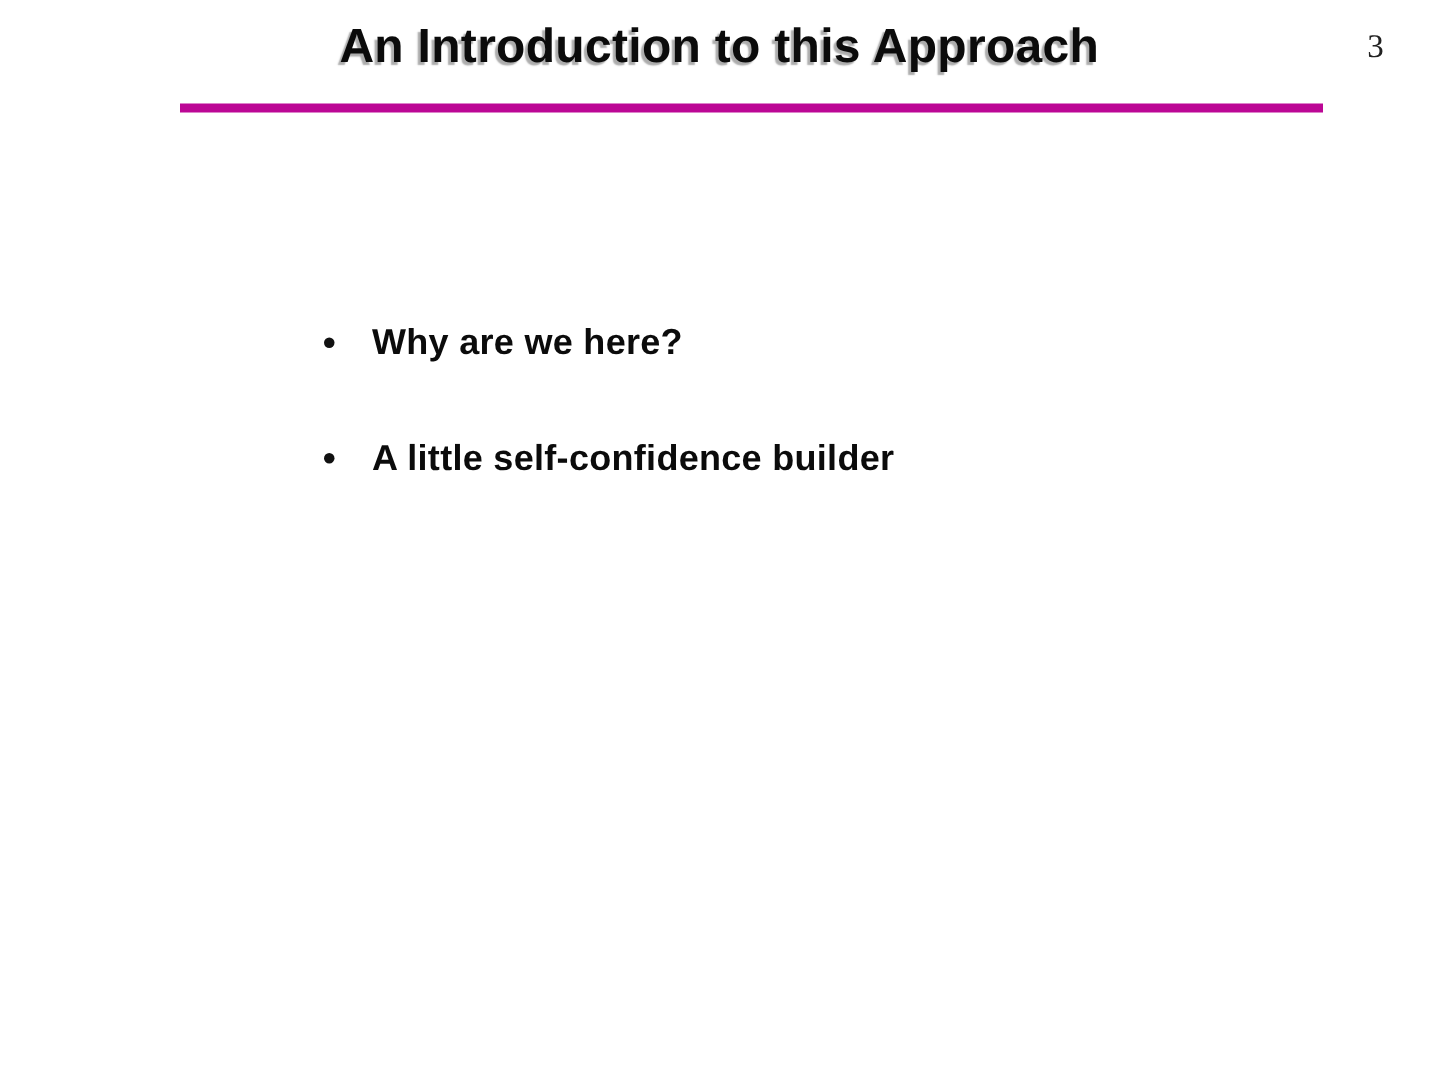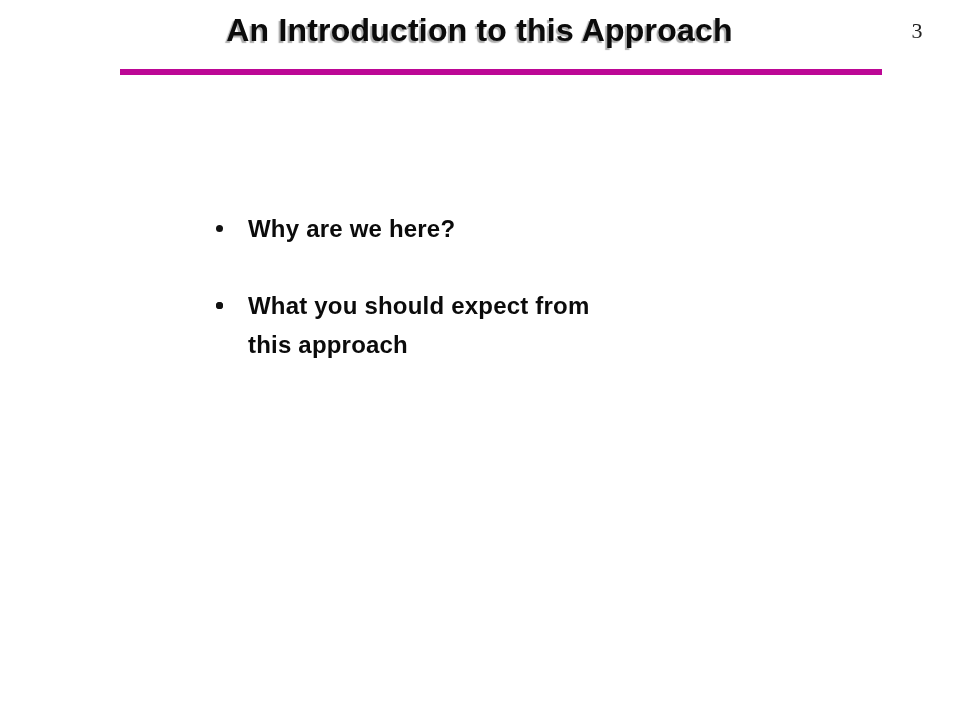--- a/index.html
+++ b/index.html
@@ -93,20 +93,16 @@
 
   <div class="title-rule" style="background: rgb(188, 7, 149);"></div>
 
   <ul class="bullet-list">
       <li>
         <span class="bullet-dot"></span>
         <span class="bullet-line">Why are we here?</span>
       </li>
       <li>
         <span class="bullet-dot"></span>
-      </li>
-      <li>
-        <span class="bullet-dot"></span>
-        <span class="bullet-line">What you should expect from</span>
-        <span class="bullet-line">this approach</span>
+        <span class="bullet-line">A little self-confidence builder</span>
       </li>
     </ul>
 </div>
 
 </body></html>

